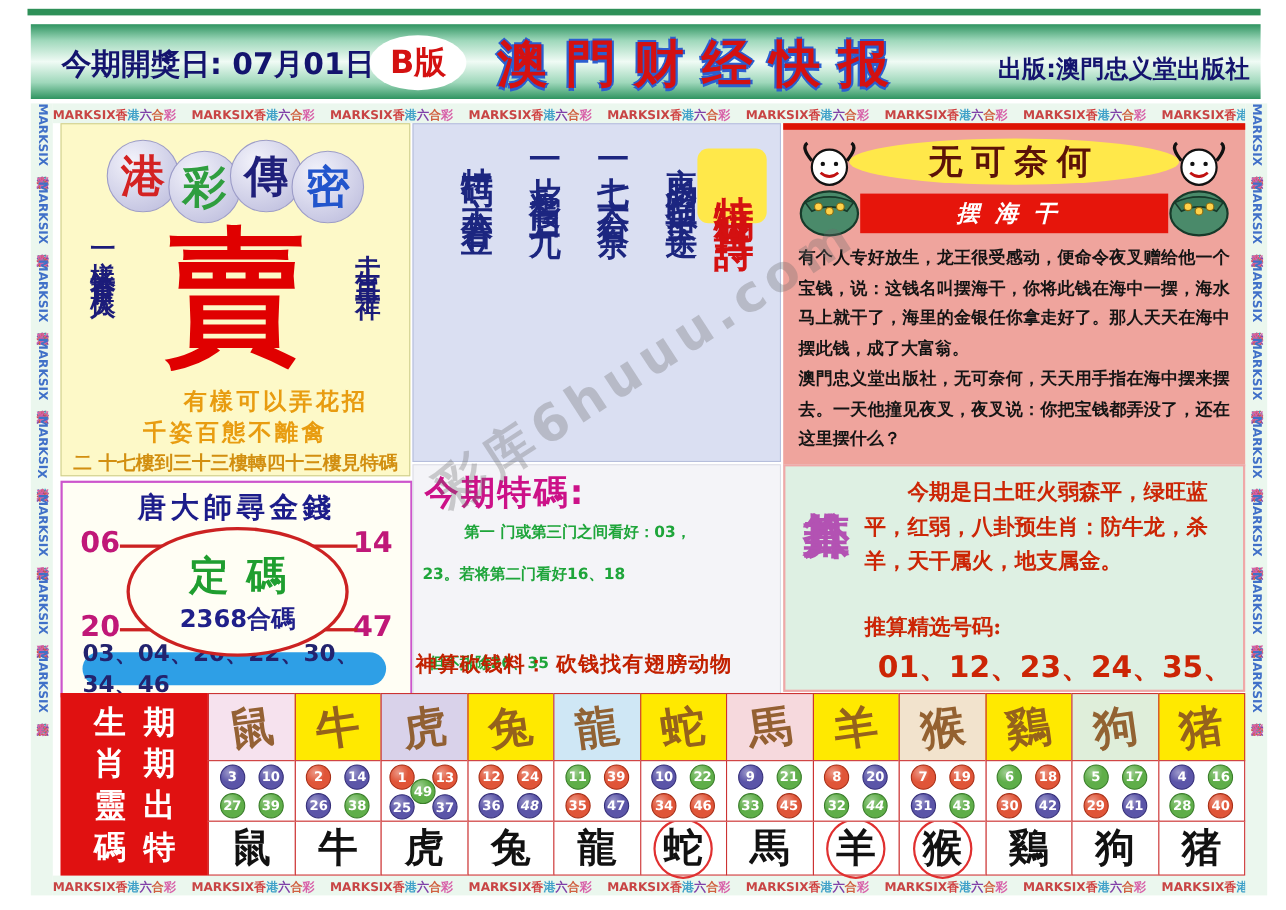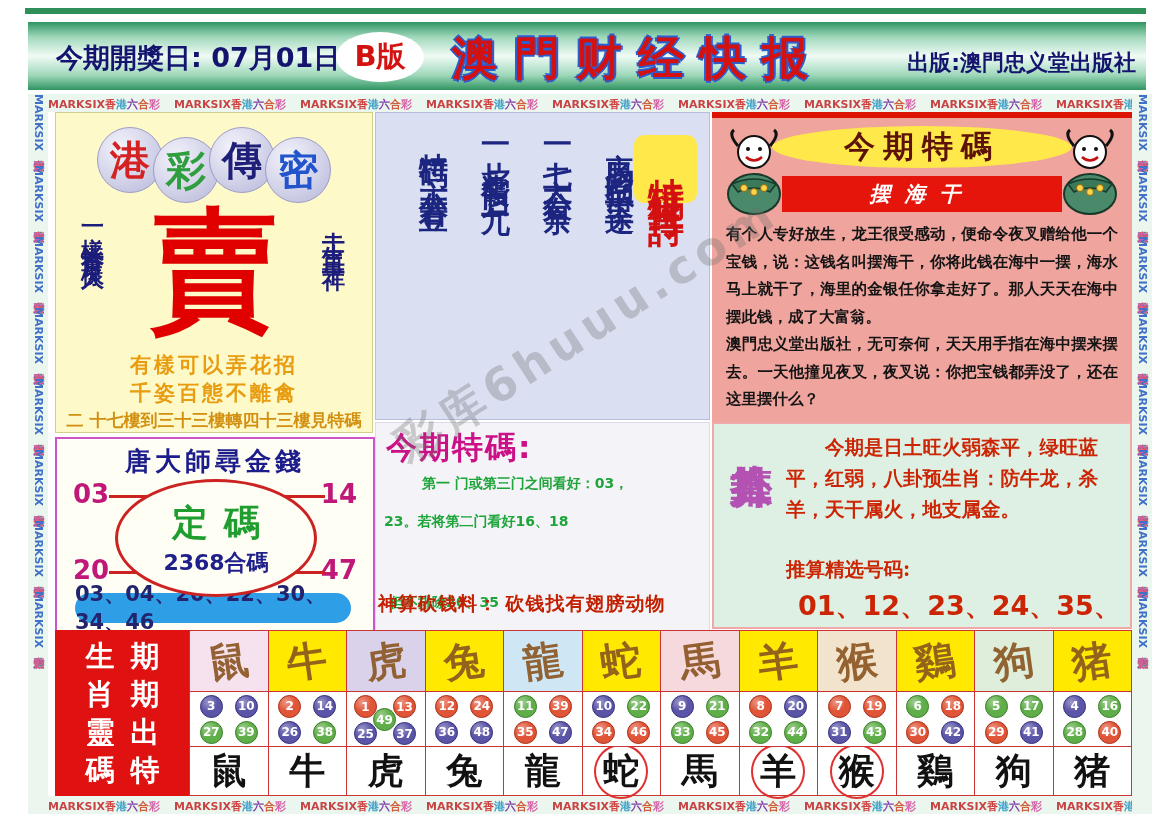--- a/index.html
+++ b/index.html
@@ -40,21 +40,21 @@
     border:1px solid #9c9cc8;display:flex;align-items:center;justify-content:center;
     font-size:40px;font-weight:bold;font-family:"DejaVu Serif","Liberation Serif",serif;}
   .bubble:nth-child(even){margin-top:10px;}
   .vtext{writing-mode:vertical-rl;text-orientation:upright;font-weight:bold;color:#1c1c7a;
     font-family:"DejaVu Serif","Liberation Serif",serif;}
   #gangcai-left-text{left:22px;top:100px;font-size:23px;letter-spacing:6px;}
   #gangcai-right-text{right:22px;top:100px;font-size:23px;letter-spacing:6px;}
   #gangcai-big-char{left:0;top:86px;width:100%;text-align:center;font-size:128px;line-height:1.1;
     color:#e00000;font-weight:bold;font-family:"DejaVu Serif","Liberation Serif",serif;}
   .hint-line{left:0;width:100%;text-align:center;color:#e89c10;font-weight:bold;font-size:21px;letter-spacing:3px;}
-  #hint1{top:238px;}
+  #hint1{top:238px;padding-left:37px;}
   #hint2{top:266px;}
   #gangcai-bottom-line{left:0;top:296px;width:100%;text-align:center;color:#d28f10;font-weight:bold;font-size:17px;}
 
   
   #tang{left:55px;top:437px;width:316px;height:193px;background:#fffef4;border:2px solid #cc55cc;}
   #tang-title{left:0;top:5px;width:100%;text-align:center;font-size:26px;font-weight:bold;color:#1c1c8a;letter-spacing:4px;}
   .tang-num{font-size:26px;font-weight:bold;color:#c01878;}
   .tang-line{height:3px;background:#cc2222;}
   #tang-ellipse{left:58px;top:40px;width:196px;height:112px;border:3px solid #cc2222;border-radius:50%;
     background:#fffef4;display:flex;flex-direction:column;align-items:center;justify-content:center;z-index:2;}
@@ -158,21 +158,21 @@
   <div class="abs vtext" id="gangcai-left-text">一樣米養百樣人</div>
   <div class="abs" id="gangcai-big-char">賣</div>
   <div class="abs vtext" id="gangcai-right-text">十二生肖二十祥</div>
   <div class="abs hint-line" id="hint1">有樣可以弄花招</div>
   <div class="abs hint-line" id="hint2">千姿百態不離禽</div>
   <div class="abs" id="gangcai-bottom-line">二 十七樓到三十三樓轉四十三樓見特碼</div>
 </div>
 
 <div class="abs" id="tang">
   <div class="abs" id="tang-title">唐大師尋金錢</div>
-  <div class="abs tang-num" style="left:16px;top:40px;">03</div>
+  <div class="abs tang-num" style="left:16px;top:40px;">06</div>
   <div class="abs tang-num" style="right:16px;top:40px;">14</div>
   <div class="abs tang-num" style="left:16px;top:116px;">20</div>
   <div class="abs tang-num" style="right:16px;top:116px;">47</div>
   <div class="abs tang-line" style="left:52px;top:56px;width:80px;"></div>
   <div class="abs tang-line" style="left:188px;top:56px;width:80px;"></div>
   <div class="abs tang-line" style="left:52px;top:132px;width:80px;"></div>
   <div class="abs tang-line" style="left:188px;top:132px;width:80px;"></div>
   <div class="abs" id="tang-ellipse">
     <div id="tang-ellipse-title">定碼</div>
     <div id="tang-ellipse-sub">2368合碼</div>
@@ -218,21 +218,21 @@
     <circle cx="26" cy="62" r="3.5" fill="#ffd24a" stroke="#8a6a10"></circle>
     <circle cx="36" cy="66" r="3.5" fill="#ffd24a" stroke="#8a6a10"></circle>
     <circle cx="46" cy="62" r="3.5" fill="#ffd24a" stroke="#8a6a10"></circle>
     <circle cx="36" cy="26" r="16" fill="#ffffff" stroke="#111" stroke-width="2"></circle>
     <circle cx="30" cy="23" r="2" fill="#111"></circle>
       <circle cx="42" cy="23" r="2" fill="#111"></circle>
     <path d="M28 31 Q36 38 44 31" stroke="#c01010" stroke-width="2.5" fill="none"></path>
     <path d="M20 20 Q10 8 16 4" stroke="#111" stroke-width="3" fill="none"></path>
     <path d="M52 20 Q62 8 56 4" stroke="#111" stroke-width="3" fill="none"></path>
   </svg>
-  <div class="abs" id="humor-title">今期特碼</div>
+  <div class="abs" id="humor-title">无可奈何</div>
   <div class="abs" id="humor-sub">摆海干</div>
   <div class="abs" id="humor-story">
       <p>有个人专好放生，龙王很受感动，便命令夜叉赠给他一个宝钱，说：这钱名叫摆海干，你将此钱在海中一摆，海水马上就干了，海里的金银任你拿走好了。那人天天在海中摆此钱，成了大富翁。</p>
       <p>澳門忠义堂出版社，无可奈何，天天用手指在海中摆来摆去。一天他撞见夜叉，夜叉说：你把宝钱都弄没了，还在这里摆什么？</p>
     </div>
 </div>
 
 <div class="abs" id="bagua">
   <div class="abs" id="bagua-title">八卦推算</div>
   <div class="abs" id="bagua-text">今期是日土旺火弱森平，绿旺蓝平，红弱，八卦预生肖：防牛龙，杀羊，天干属火，地支属金。</div>
@@ -300,21 +300,21 @@
         </div>
       </div>
       <div class="zcol">
         <div class="zcell z-animal" style="background: rgb(255, 233, 0);">
           <span>兔</span>
         </div>
         <div class="zcell z-balls">
           <div class="ball" style="background: radial-gradient(circle at 35% 30%, rgba(255, 255, 255, 0.4), transparent 45%), rgb(224, 85, 56); border: 1px solid rgb(168, 48, 24);">12</div>
           <div class="ball" style="background: radial-gradient(circle at 35% 30%, rgba(255, 255, 255, 0.4), transparent 45%), rgb(224, 85, 56); border: 1px solid rgb(168, 48, 24);">24</div>
           <div class="ball" style="background: radial-gradient(circle at 35% 30%, rgba(255, 255, 255, 0.4), transparent 45%), rgb(91, 85, 168); border: 1px solid rgb(54, 48, 122);">36</div>
-          <div class="ball" style="background: radial-gradient(circle at 35% 30%, rgba(255, 255, 255, 0.4), transparent 45%), rgb(91, 85, 168); border: 1px solid rgb(54, 48, 122);">48</div>
+          <div class="ball" style="background: radial-gradient(circle at 35% 30%, rgba(255, 255, 255, 0.4), transparent 45%), rgb(91, 85, 168); border: 1px solid rgb(54, 48, 122); font-style: italic;">48</div>
         </div>
         <div class="zcell z-name">
           <span>兔</span>
         </div>
       </div>
       <div class="zcol">
         <div class="zcell z-animal" style="background: rgb(207, 231, 245);">
           <span>龍</span>
         </div>
         <div class="zcell z-balls">

